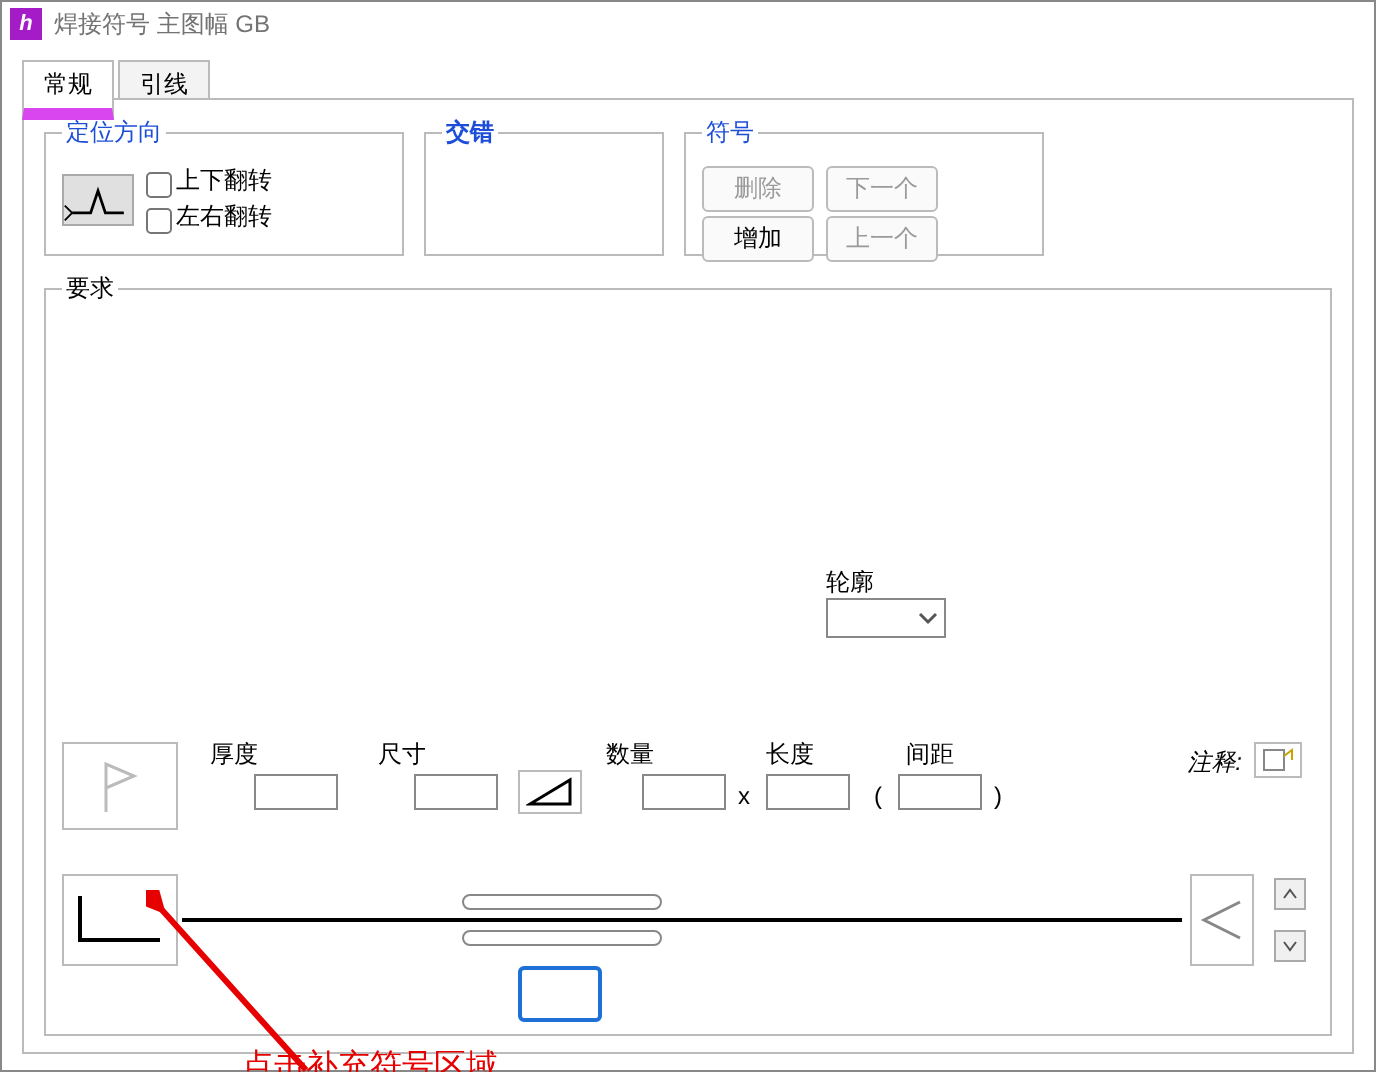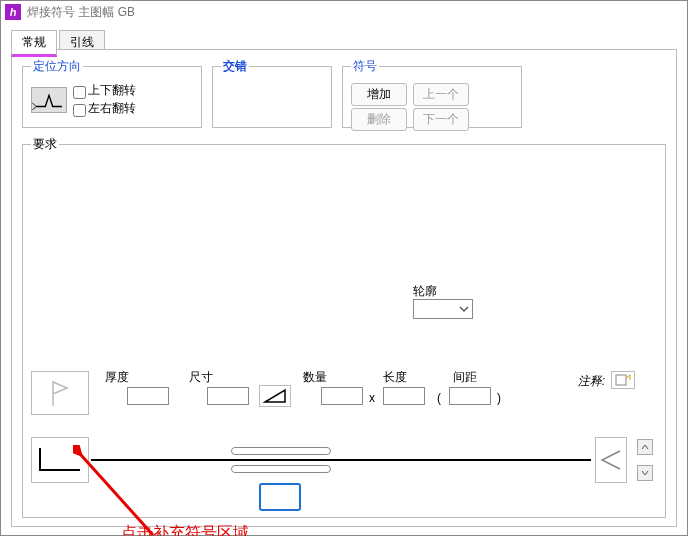--- a/index.html
+++ b/index.html
@@ -4,21 +4,21 @@
 <style>
   * { box-sizing: border-box; font-family: "Microsoft YaHei", Arial, sans-serif; font-size: 12px; }
   html, body { margin:0; padding:0; background:#fff; }
   #app { width:688px; height:536px; border:1px solid #888; position:relative; background:#fff; }
   .titlebar { height:22px; background:#fff; display:flex; align-items:center; padding:0 4px; }
   .titlebar .icon { width:16px; height:16px; background:#a31cc7; display:flex; align-items:center; justify-content:center; color:#fff; font-style:italic; font-weight:bold; font-size:11px; margin-right:6px; }
   .titlebar .title { color:#737373; }
   .workarea { position:absolute; top:22px; left:0; right:0; bottom:0; background:#fff; }
   .tabs { display:flex; margin:6px 0 0 10px; }
   .tab { padding:3px 10px; border:1px solid #bbb; border-bottom:none; background:#f3f3f3; margin-right:2px; position:relative; top:1px; cursor:pointer; }
-  .tab.active { background:#fff; border-bottom:3px solid #d946ef; z-index:2; }
+  .tab.active { background:#fff; border-bottom:6px solid #d946ef; z-index:2; }
   .tabpanel { position:absolute; top:26px; left:10px; right:10px; bottom:8px; border:1px solid #bbb; background:#fff; }
   fieldset { border:1px solid #bbb; padding:6px 8px 8px 8px; margin:0; }
   legend { padding:0 2px; color:#1d4ed8; }
   .groups { display:flex; gap:10px; position:absolute; top:8px; left:10px; }
   .g-orient { width:180px; height:70px; }
   .g-stagger { width:120px; height:70px;font-weight:bold; }
   .g-symbol { width:180px; height:70px; }
   .orient-body { display:flex; align-items:center; gap:6px; }
   .orient-icon { width:36px; height:26px; background:#e0e0e0; border:1px solid #aaa; position:relative; }
   .orient-icon svg { width:100%; height:100%; }
@@ -26,21 +26,21 @@
   .chk input { margin:0; }
   .btnrow { display:flex; gap:6px; margin:2px 0; }
   .btn { border:1px solid #bbb; background:#fafafa; padding:2px 0; width:56px; text-align:center; border-radius:3px; cursor:pointer; }
   .btn.disabled { color:#9a9a9a; }
   .req-group { position:absolute; top:86px; left:10px; right:10px; bottom:8px; }
   .req-group > legend { color:#000; }
   fieldset.req-group { padding-top:6px; }
   .contour-label { position:absolute; top:130px; left:390px; }
   .contour-select { position:absolute; top:146px; left:390px; width:60px; height:20px; border:1px solid #888; background:#fff; display:flex; align-items:center; justify-content:flex-end; padding-right:3px; }
   .contour-select svg { width:10px; height:10px; }
-  .mainrow { position:absolute; top:216px; left:8px; right:20px; height:72px; }
+  .mainrow { position:absolute; top:216px; left:8px; right:4px; height:72px; }
   .flagbox { position:absolute; left:0; top:2px; width:58px; height:44px; border:1px solid #bbb; background:#fff; display:flex; align-items:center; justify-content:center; }
   .flagbox svg { width:30px; height:30px; }
   .lbl { position:absolute; color:#000; }
   .minput { position:absolute; width:42px; height:18px; border:1px solid #888; background:#fff; }
   .shapebox { position:absolute; width:32px; height:22px; border:1px solid #bbb; background:#fff; display:flex; align-items:center; justify-content:center; }
   .shapebox svg { width:24px; height:16px; }
   .note-lbl { position:absolute;font-style:italic; }
   .note-icon { position:absolute; width:24px; height:18px; border:1px solid #bbb; background:#fff; display:flex; align-items:center; justify-content:center; }
   .note-icon svg { width:16px; height:12px; }
   .weldline { position:absolute; top:284px; left:8px; right:8px; height:60px; }
@@ -98,26 +98,26 @@
           </div>
         </fieldset>
 
         <fieldset class="g-stagger">
           <legend>交错</legend>
         </fieldset>
 
         <fieldset class="g-symbol">
           <legend>符号</legend>
           <div class="btnrow">
+            <div class="btn disabled">删除</div>
+            <div class="btn disabled">下一个</div>
+          </div>
+          <div class="btnrow">
             <div class="btn">增加</div>
             <div class="btn disabled">上一个</div>
-          </div>
-          <div class="btnrow">
-            <div class="btn disabled">删除</div>
-            <div class="btn disabled">下一个</div>
           </div>
         </fieldset>
       </div>
 
       <fieldset class="req-group">
         <legend>要求</legend>
 
         <div class="contour-label">轮廓</div>
         <div class="contour-select">
           <svg viewBox="0 0 10 10">

